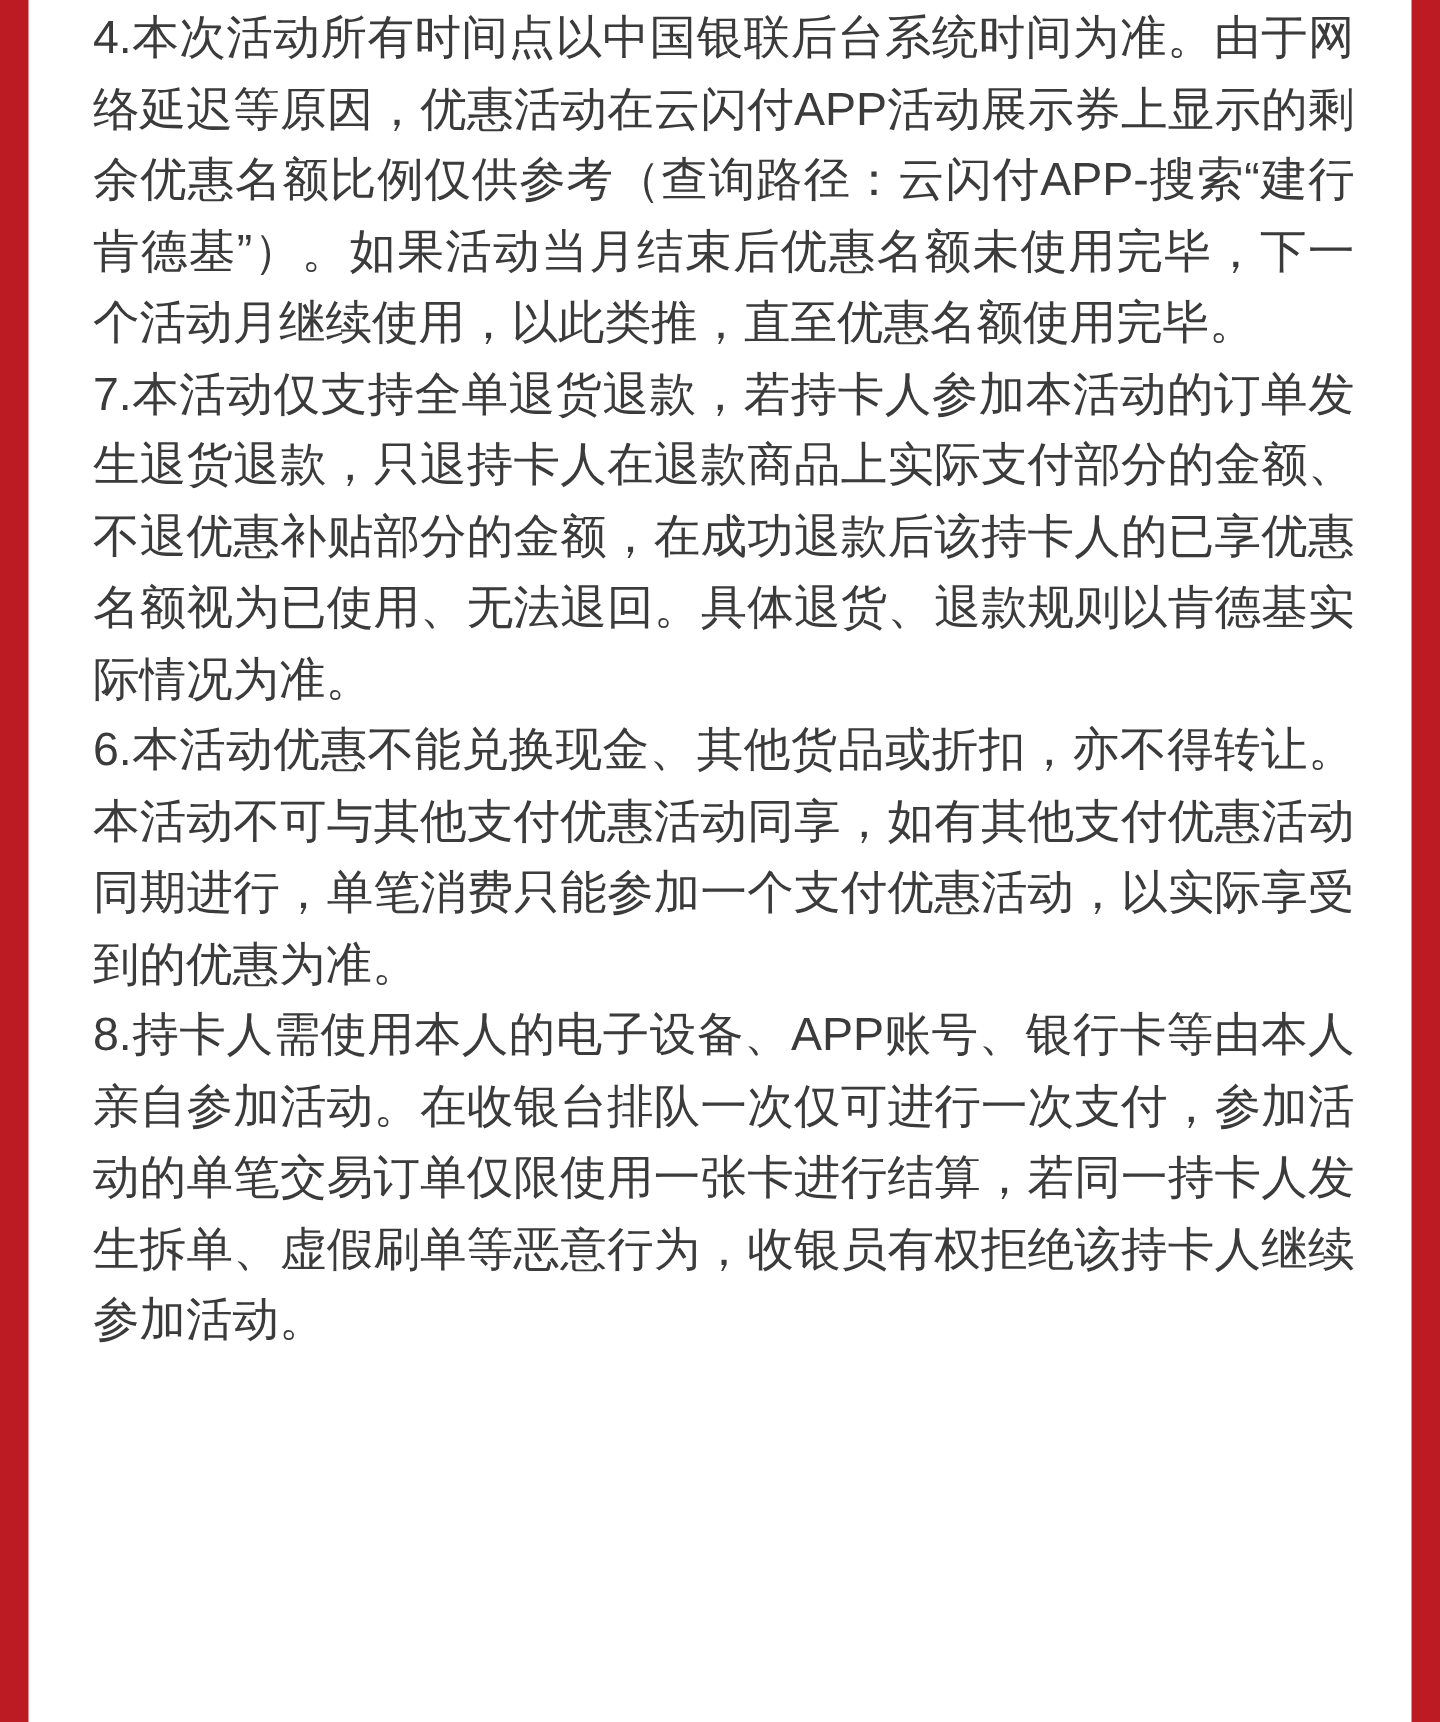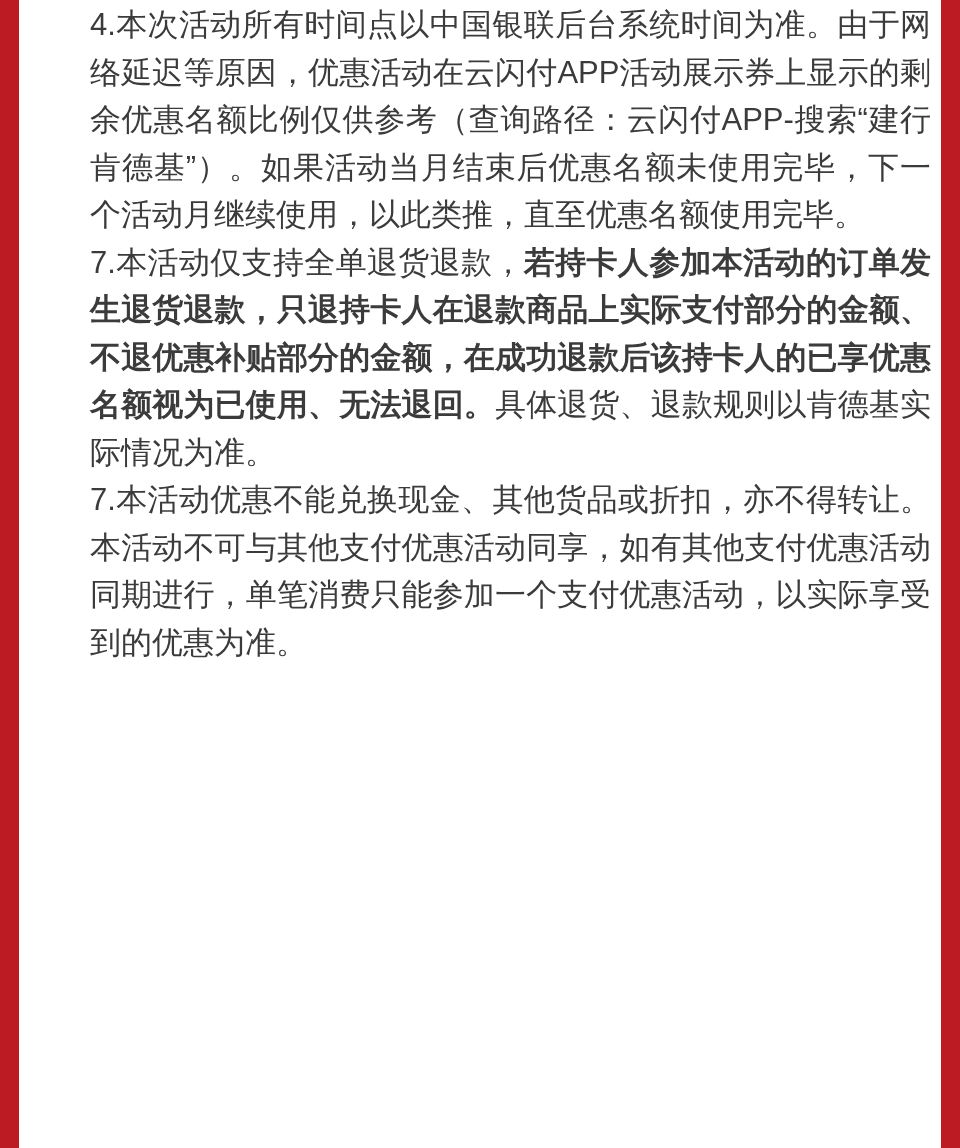--- a/index.html
+++ b/index.html
@@ -32,36 +32,36 @@
   .content {
     position: absolute;
     left: 62px;
     top: 1px;
     width: 841px;
     color: var(--text, #3b3b3b);
     font-size: 31px;
     line-height: 47.5px;
     text-align: justify;
     word-break: break-all;
-    margin-left: 28px;
   }
   .rule {
     margin: 0;
     padding: 0;
   }
   .bold {
-    font-weight: 700;
+    font-weight: 400;
   }
 </style>
 </head>
 <body>
 
 <div class="page">
   <div class="red-bar left"></div>
 
   <div class="content">
     <p class="rule">4.本次活动所有时间点以中国银联后台系统时间为准。由于网络延迟等原因，优惠活动在云闪付APP活动展示券上显示的剩余优惠名额比例仅供参考（查询路径：云闪付APP-搜索“建行肯德基”）。如果活动当月结束后优惠名额未使用完毕，下一个活动月继续使用，以此类推，直至优惠名额使用完毕。</p>
     <p class="rule"><span>7.本活动仅支持全单退货退款，</span><span class="bold">若持卡人参加本活动的订单发生退货退款，只退持卡人在退款商品上实际支付部分的金额、不退优惠补贴部分的金额，在成功退款后该持卡人的已享优惠名额视为已使用、无法退回。</span><span>具体退货、退款规则以肯德基实际情况为准。</span></p>
-    <p class="rule">7.本活动优惠不能兑换现金、其他货品或折扣，亦不得转让。本活动不可与其他支付优惠活动同享，如有其他支付优惠活动同期进行，单笔消费只能参加一个支付优惠活动，以实际享受到的优惠为准。</p>
+    <p class="rule">6.本活动优惠不能兑换现金、其他货品或折扣，亦不得转让。本活动不可与其他支付优惠活动同享，如有其他支付优惠活动同期进行，单笔消费只能参加一个支付优惠活动，以实际享受到的优惠为准。</p>
+    <p class="rule">8.持卡人需使用本人的电子设备、APP账号、银行卡等由本人亲自参加活动。在收银台排队一次仅可进行一次支付，参加活动的单笔交易订单仅限使用一张卡进行结算，若同一持卡人发生拆单、虚假刷单等恶意行为，收银员有权拒绝该持卡人继续参加活动。</p>
   </div>
 
   <div class="red-bar right"></div>
 </div>
 
 </body></html>

